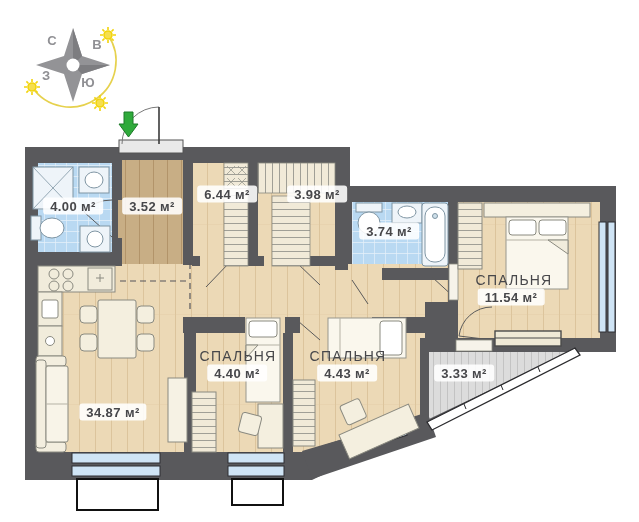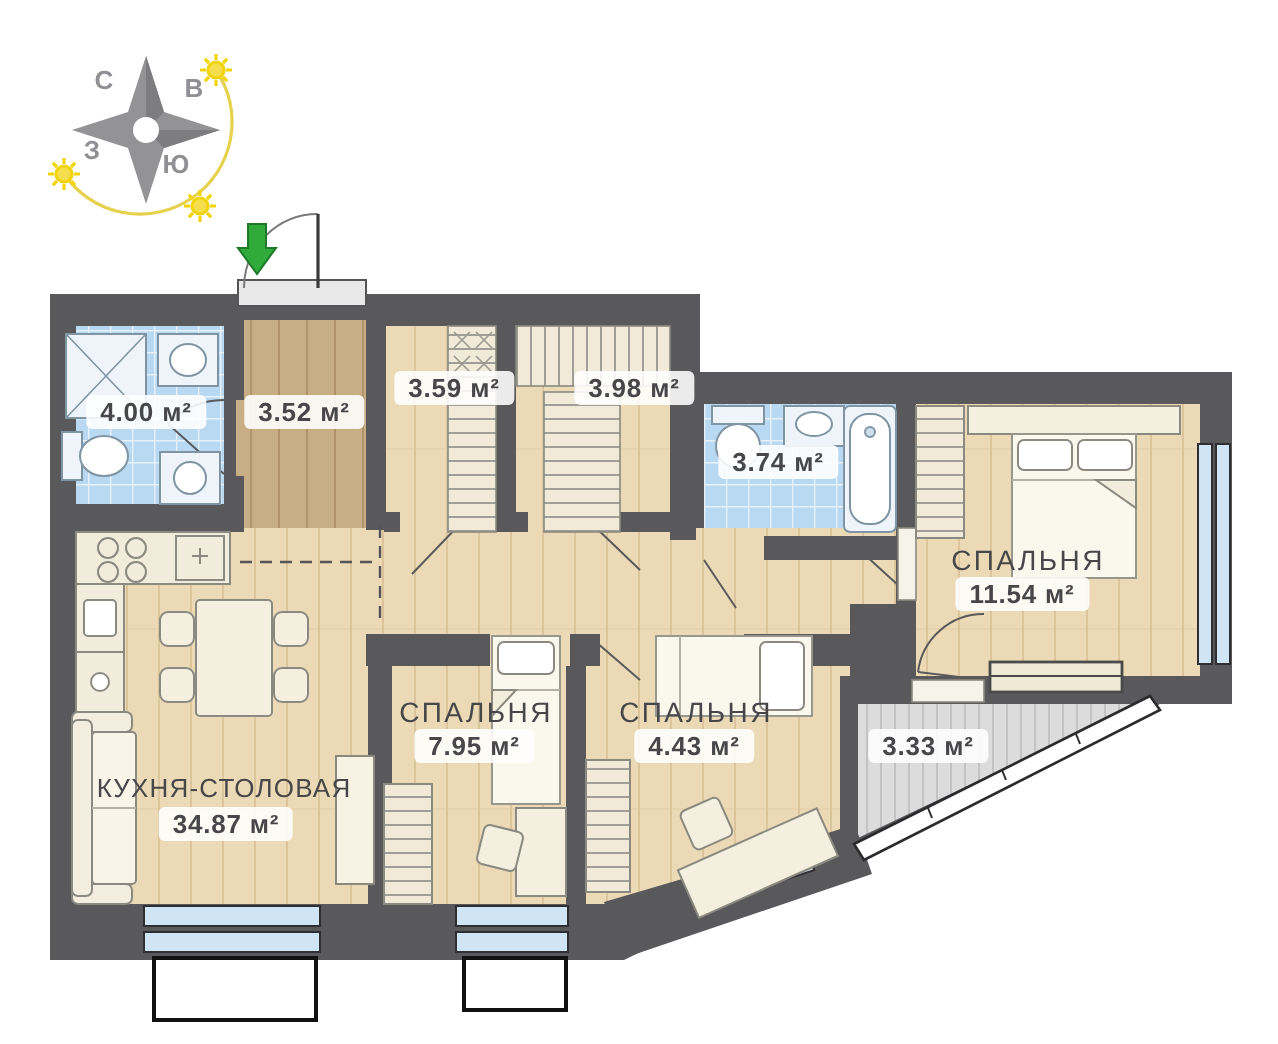--- a/index.html
+++ b/index.html
@@ -262,30 +262,29 @@
   </g>
 </svg>
 
   <div class="compass-letter" style="left:52px;top:40px">С</div>
   <div class="compass-letter" style="left:97px;top:44px">В</div>
   <div class="compass-letter" style="left:46px;top:75px">З</div>
   <div class="compass-letter" style="left:88px;top:82px">Ю</div>
 
   <div class="label pill" style="left:73px;top:206px">4.00 м²</div>
   <div class="label pill" style="left:152px;top:206px">3.52 м²</div>
-  <div class="label pill" style="left:227px;top:194px">3.59 м²</div>
+  <div class="label pill" style="left:227px;top:194px">6.44 м²</div>
   <div class="label pill" style="left:317px;top:194px">3.98 м²</div>
   <div class="label pill" style="left:389px;top:231px">3.74 м²</div>
 
   <div class="label room-name" style="left:514px;top:280px">СПАЛЬНЯ</div>
   <div class="label pill" style="left:511px;top:297px">11.54 м²</div>
 
   <div class="label room-name" style="left:238px;top:356px">СПАЛЬНЯ</div>
-  <div class="label pill" style="left:237px;top:373px">7.95 м²</div>
+  <div class="label pill" style="left:237px;top:373px">4.40 м²</div>
 
   <div class="label room-name" style="left:348px;top:356px">СПАЛЬНЯ</div>
   <div class="label pill" style="left:347px;top:373px">4.43 м²</div>
 
-  <div class="label room-name small" style="left:112px;top:394px">КУХНЯ-СТОЛОВАЯ</div>
   <div class="label pill" style="left:113px;top:412px">34.87 м²</div>
 
   <div class="label pill" style="left:464px;top:373px">3.33 м²</div>
 </div>
 
 </body></html>

